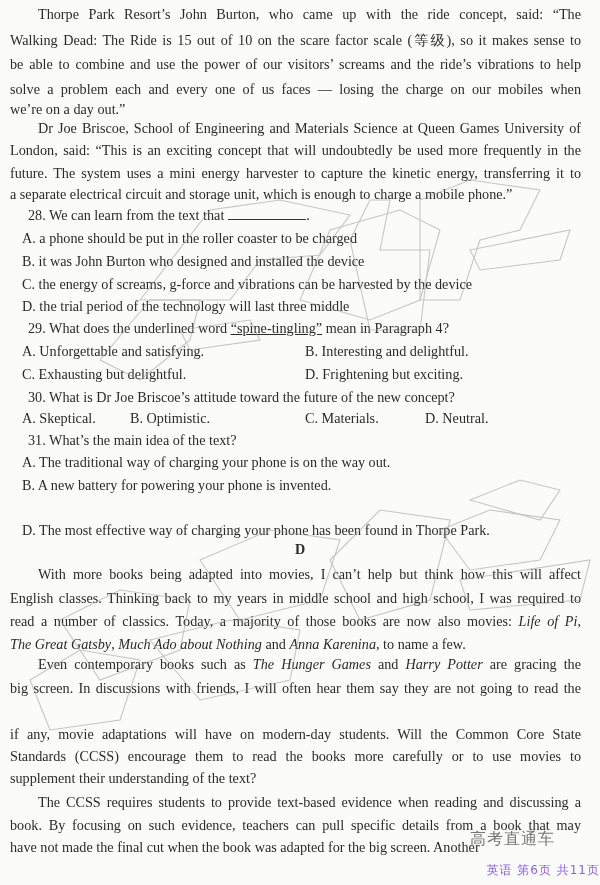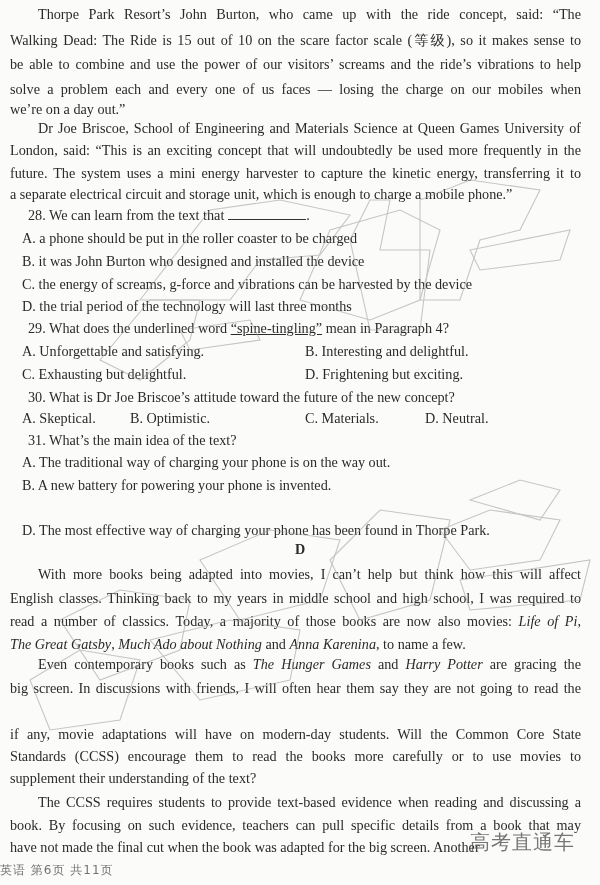--- a/index.html
+++ b/index.html
@@ -14,25 +14,25 @@
   .page { position: absolute; left: 0; top: 0; width: 600px; height: 680px; }
   .line { position: absolute; white-space: nowrap; line-height: 22px; }
   .just { left: 10px; width: 571px; text-align: justify; text-align-last: justify; }
   .indent { left: 38px; width: 543px; text-align: justify; text-align-last: justify; }
   .last { text-align-last: left; }
   .q { left: 10px; margin-left: 18px; }
   .opt { left: 22px; }
   i { font-style: italic; margin-top: 48px; }
   .blank { display: inline-block; width: 78px; border-bottom: 1px solid #333; height: 12px; vertical-align: baseline; margin-left: 4px; }
   .u { text-decoration: underline; }
-  .footer { position: absolute; top: 862px; left: 0; width: 600px; text-align: left; font-size: 12px; color: #737373; font-family: "DejaVu Sans", sans-serif; letter-spacing: 1px; }
+  .footer { position: absolute; top: 862px; left: 0; width: 600px; text-align: right; font-size: 12px; color: #8b5cf6; font-family: "DejaVu Sans", sans-serif; letter-spacing: 1px; }
   .section { position: absolute; top: 541px; left: 0; width: 600px; text-align: center; font-weight: bold; }
   .wm { position: absolute; pointer-events: none; }
   .wm svg { overflow: visible; }
-  .wm-text { position: absolute; left: 470px; top: 829px; font-family: "DejaVu Sans", sans-serif; font-size: 20px; color: #555; letter-spacing: 1px; opacity: 0.8; }
+  .wm-text { position: absolute; left: 470px; top: 829px; font-family: "DejaVu Sans", sans-serif; font-size: 16px; color: #555; letter-spacing: 1px; opacity: 0.8; }
 </style>
 </head>
 <body>
 
 <div class="page">
 
   <div class="line indent" style="top:3px">Thorpe Park Resort’s John Burton, who came up with the ride concept, said: “The</div>
   <div class="line just" style="top:29px">Walking Dead: The Ride is 15 out of 10 on the scare factor scale (等级), so it makes sense to</div>
   <div class="line just" style="top:78px">solve a problem each and every one of us faces — losing the charge on our mobiles when</div>
   <div class="line just" style="top:53px">be able to combine and use the power of our visitors’ screams and the ride’s vibrations to help</div>
@@ -42,21 +42,21 @@
   <div class="line just" style="top:139px">London, said: “This is an exciting concept that will undoubtedly be used more frequently in the</div>
   <div class="line just" style="top:162px">future. The system uses a mini energy harvester to capture the kinetic energy, transferring it to</div>
   <div class="line just last" style="top:183px">a separate electrical circuit and storage unit, which is enough to charge a mobile phone.”</div>
 
   <div class="line q" style="top:204px">
     <span>28.  We can learn from the text that</span><span class="blank"></span><span>.</span>
   </div>
   <div class="line opt" style="top:227px">A.  a phone should be put in the roller coaster to be charged</div>
   <div class="line opt" style="top:250px">B.  it was John Burton who designed and installed the device</div>
   <div class="line opt" style="top:273px">C.  the energy of screams, g-force and vibrations can be harvested by the device</div>
-  <div class="line opt" style="top:295px">D.  the trial period of the technology will last three months</div>
+  <div class="line opt" style="top:295px">D.  the trial period of the technology will last three middle</div>
 
   <div class="line q" style="top:317px">
     <span>29.  What does the underlined word </span><span class="u">“spine-tingling”</span><span> mean in Paragraph 4?</span>
   </div>
   <div class="line opt" style="top:340px">A. Unforgettable and satisfying.</div>
   <div class="line" style="top:340px; left:305px">B. Interesting and delightful.</div>
   <div class="line opt" style="top:363px">C. Exhausting but delightful.</div>
   <div class="line" style="top:363px; left:305px">D. Frightening but exciting.</div>
 
   <div class="line q" style="top:386px">30. What is Dr Joe Briscoe’s attitude toward the future of the new concept?</div>

